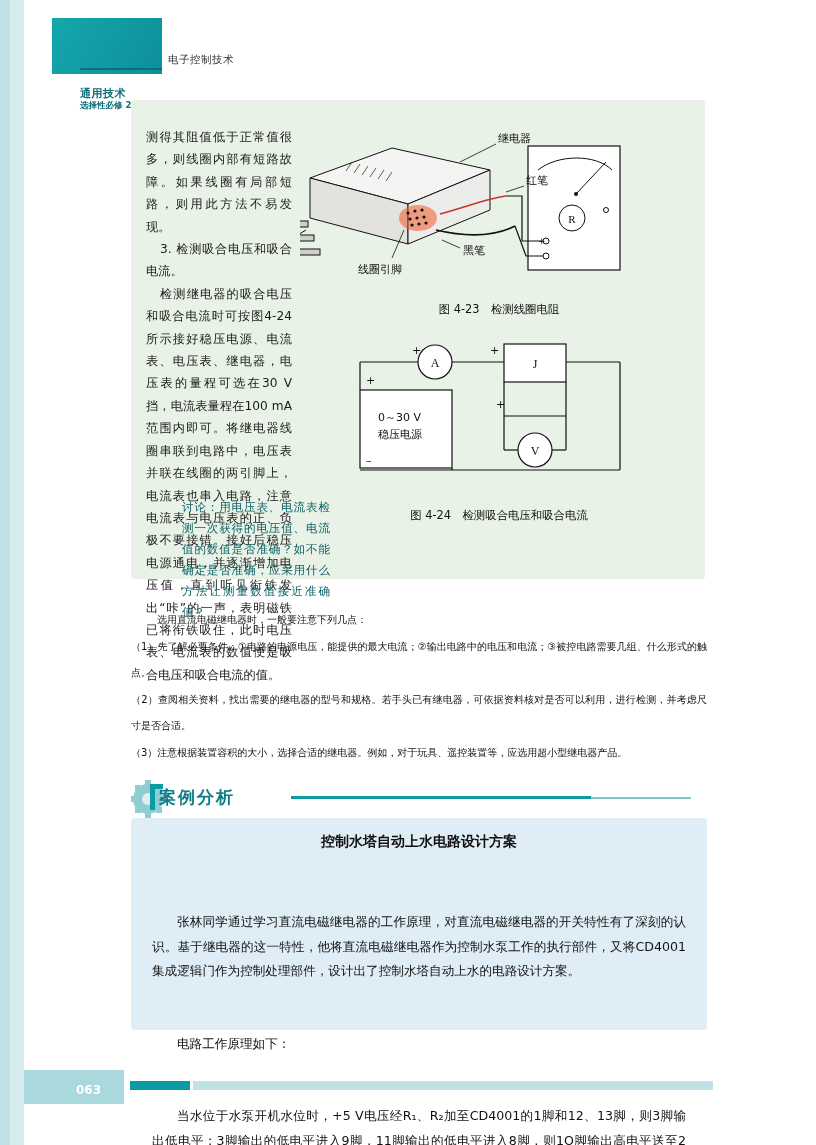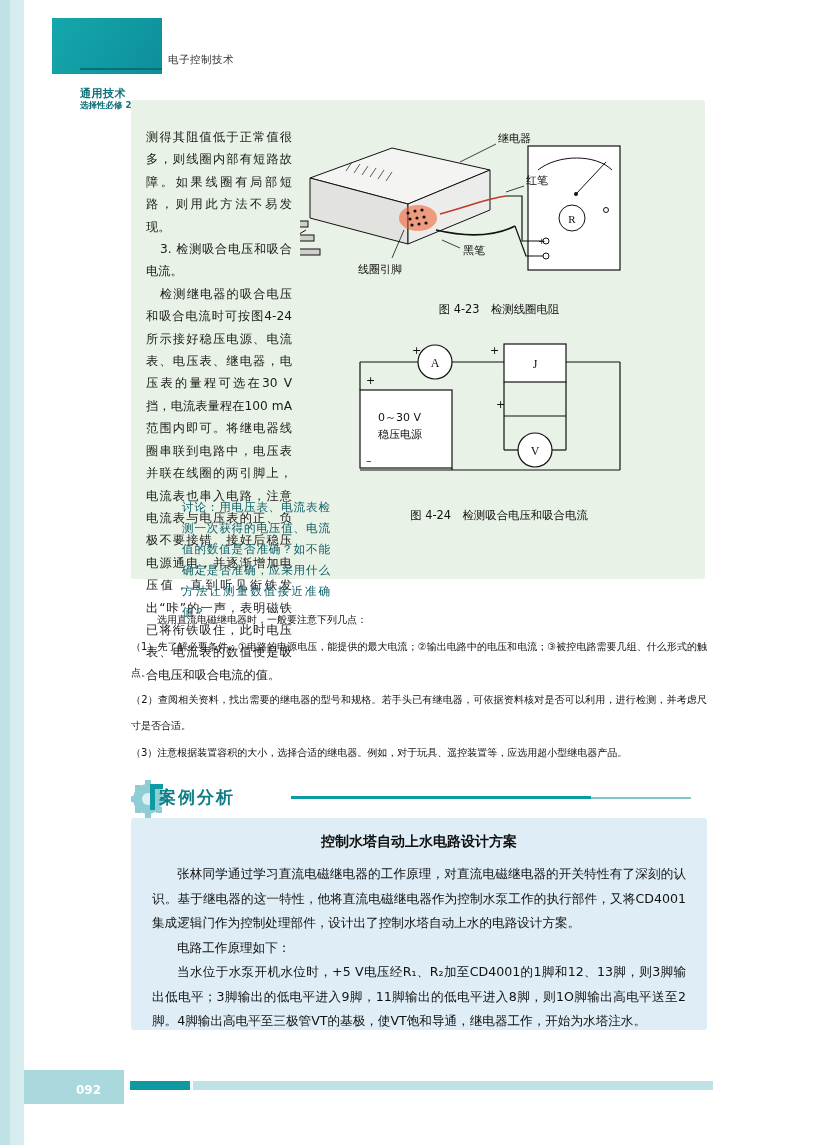--- a/index.html
+++ b/index.html
@@ -124,21 +124,21 @@
   .case-sub {
     position:absolute; left:131px; top:833px; width:576px;
     text-align:center; font-size:14px; font-weight:bold; color:#111;font-family:Liberation Serif, serif;
   }
   .case-body {
     position:absolute; left:152px; top:862px; width:534px;
     font-size:12.6px; line-height:24.5px; color:#111;
     text-align:justify;
   }
   .case-body p { margin:0; }
-  .case-body p.ind { text-indent:25px; }
+  .case-body p.ind { text-indent:25px;margin-top:48px; }
   
   .footer-num {
     position:absolute; left:76px; top:1083px;
     font-size:12px; color:#ffffff; font-weight:bold;
     background:transparent;
   }
   .footer-numbg {
     position:absolute; left:24px; top:1070px; width:100px; height:34px;
     background:#a9d8dd;
   }
@@ -341,17 +341,17 @@
 
   <div class="casebox"></div>
   <div class="case-sub">控制水塔自动上水电路设计方案</div>
   <div class="case-body">
     <p class="ind">张林同学通过学习直流电磁继电器的工作原理，对直流电磁继电器的开关特性有了深刻的认识。基于继电器的这一特性，他将直流电磁继电器作为控制水泵工作的执行部件，又将CD4001集成逻辑门作为控制处理部件，设计出了控制水塔自动上水的电路设计方案。</p>
     <p class="ind">电路工作原理如下：</p>
     <p class="ind">当水位于水泵开机水位时，+5 V电压经R₁、R₂加至CD4001的1脚和12、13脚，则3脚输出低电平；3脚输出的低电平进入9脚，11脚输出的低电平进入8脚，则1O脚输出高电平送至2脚。4脚输出高电平至三极管VT的基极，使VT饱和导通，继电器工作，开始为水塔注水。</p>
   </div>
 
   <div class="footer-numbg"></div>
-  <div class="footer-num">092</div>
+  <div class="footer-num">063</div>
   <div class="footer-bar"></div>
   <div class="footer-bar2"></div>
 
 </div>
 
 </body></html>

